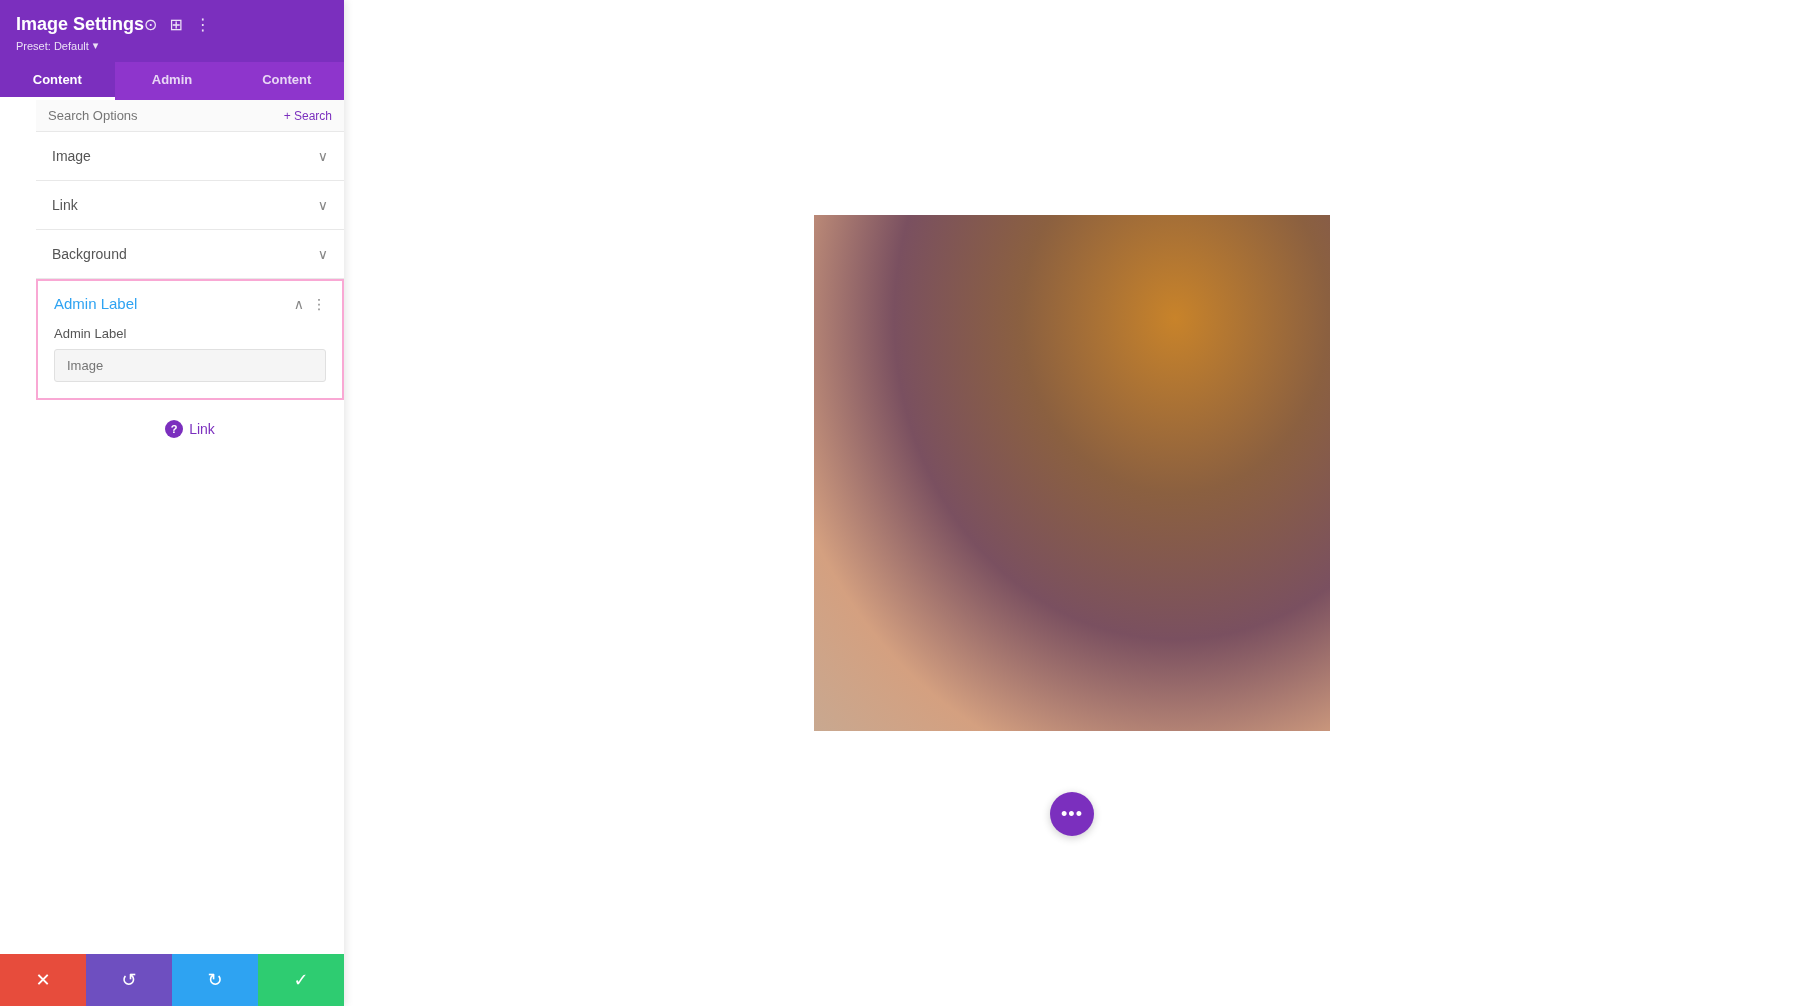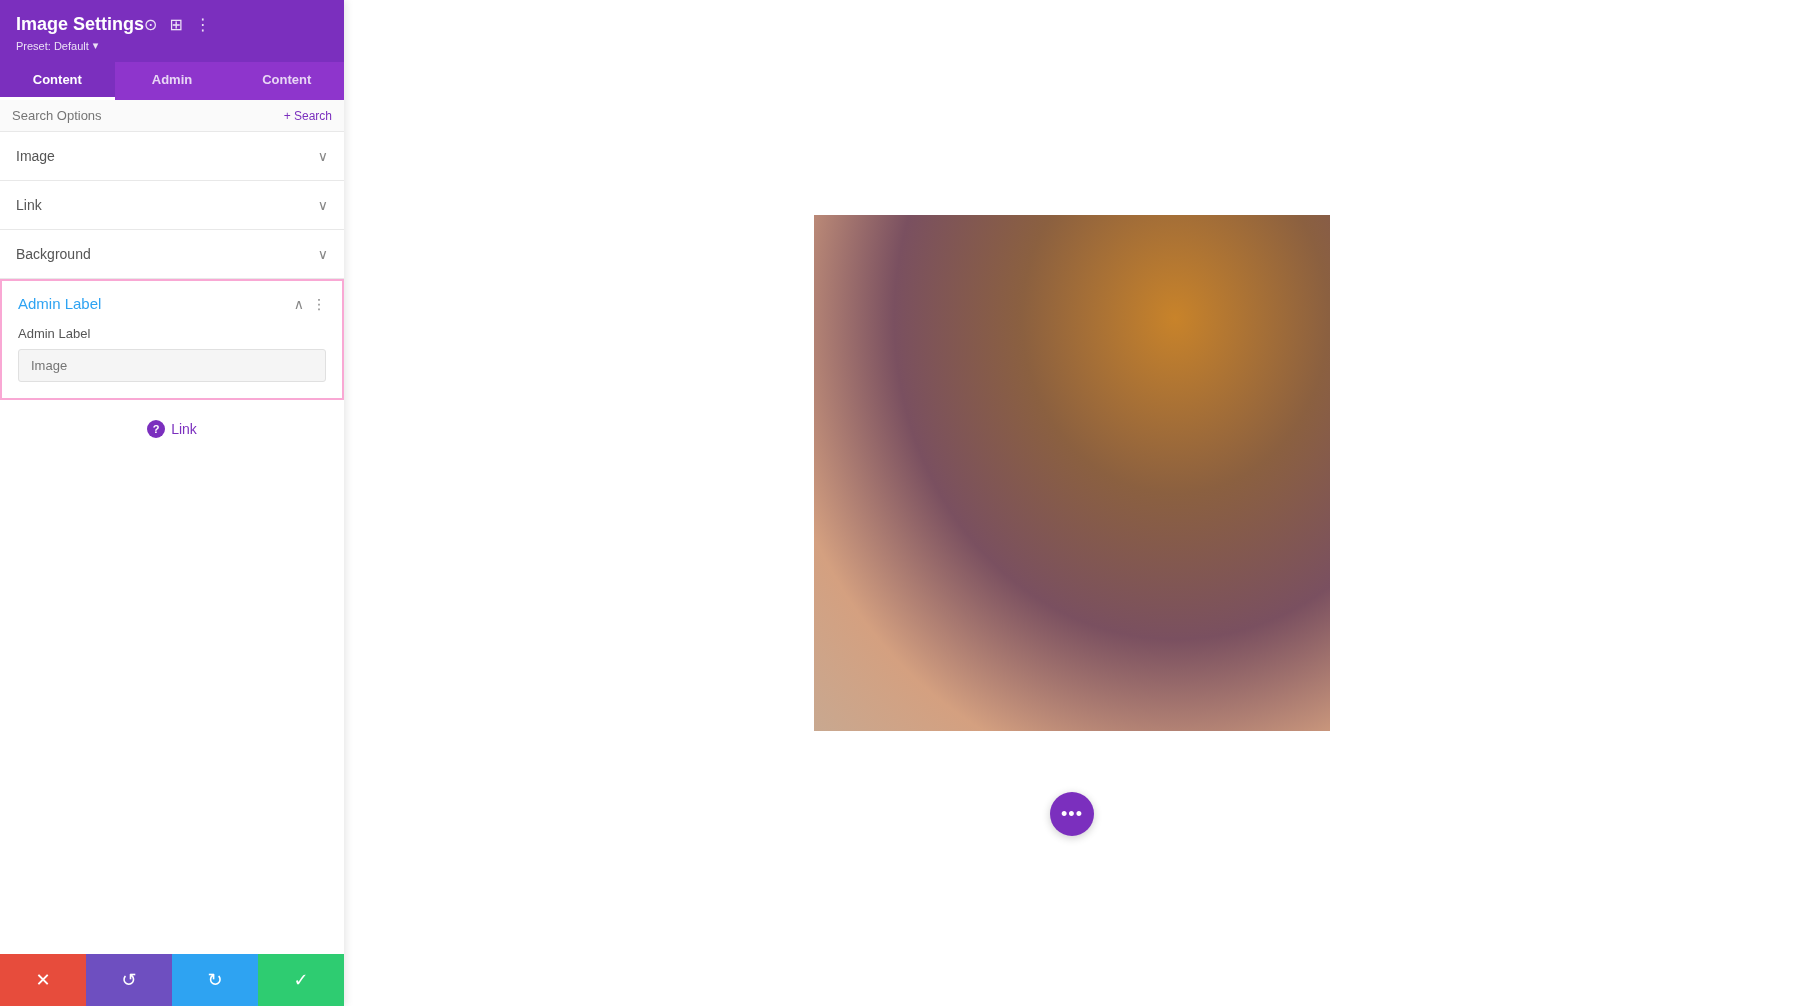--- a/index.html
+++ b/index.html
@@ -269,20 +269,21 @@
       color: #fff;
       font-size: 18px;
       letter-spacing: 1px;
       box-shadow: 0 2px 8px rgba(0,0,0,0.2);
     }
 
     .sidebar-content {
       flex: 1;
       overflow-y: auto;
       padding-bottom: 32px;
+      margin-left: 36px;
     }
   </style>
 </head>
 <body>
 
 <div class="sidebar">
 
   <div class="sidebar-header">
     <div class="sidebar-header-top">
       <span class="sidebar-title">Image Settings</span>

